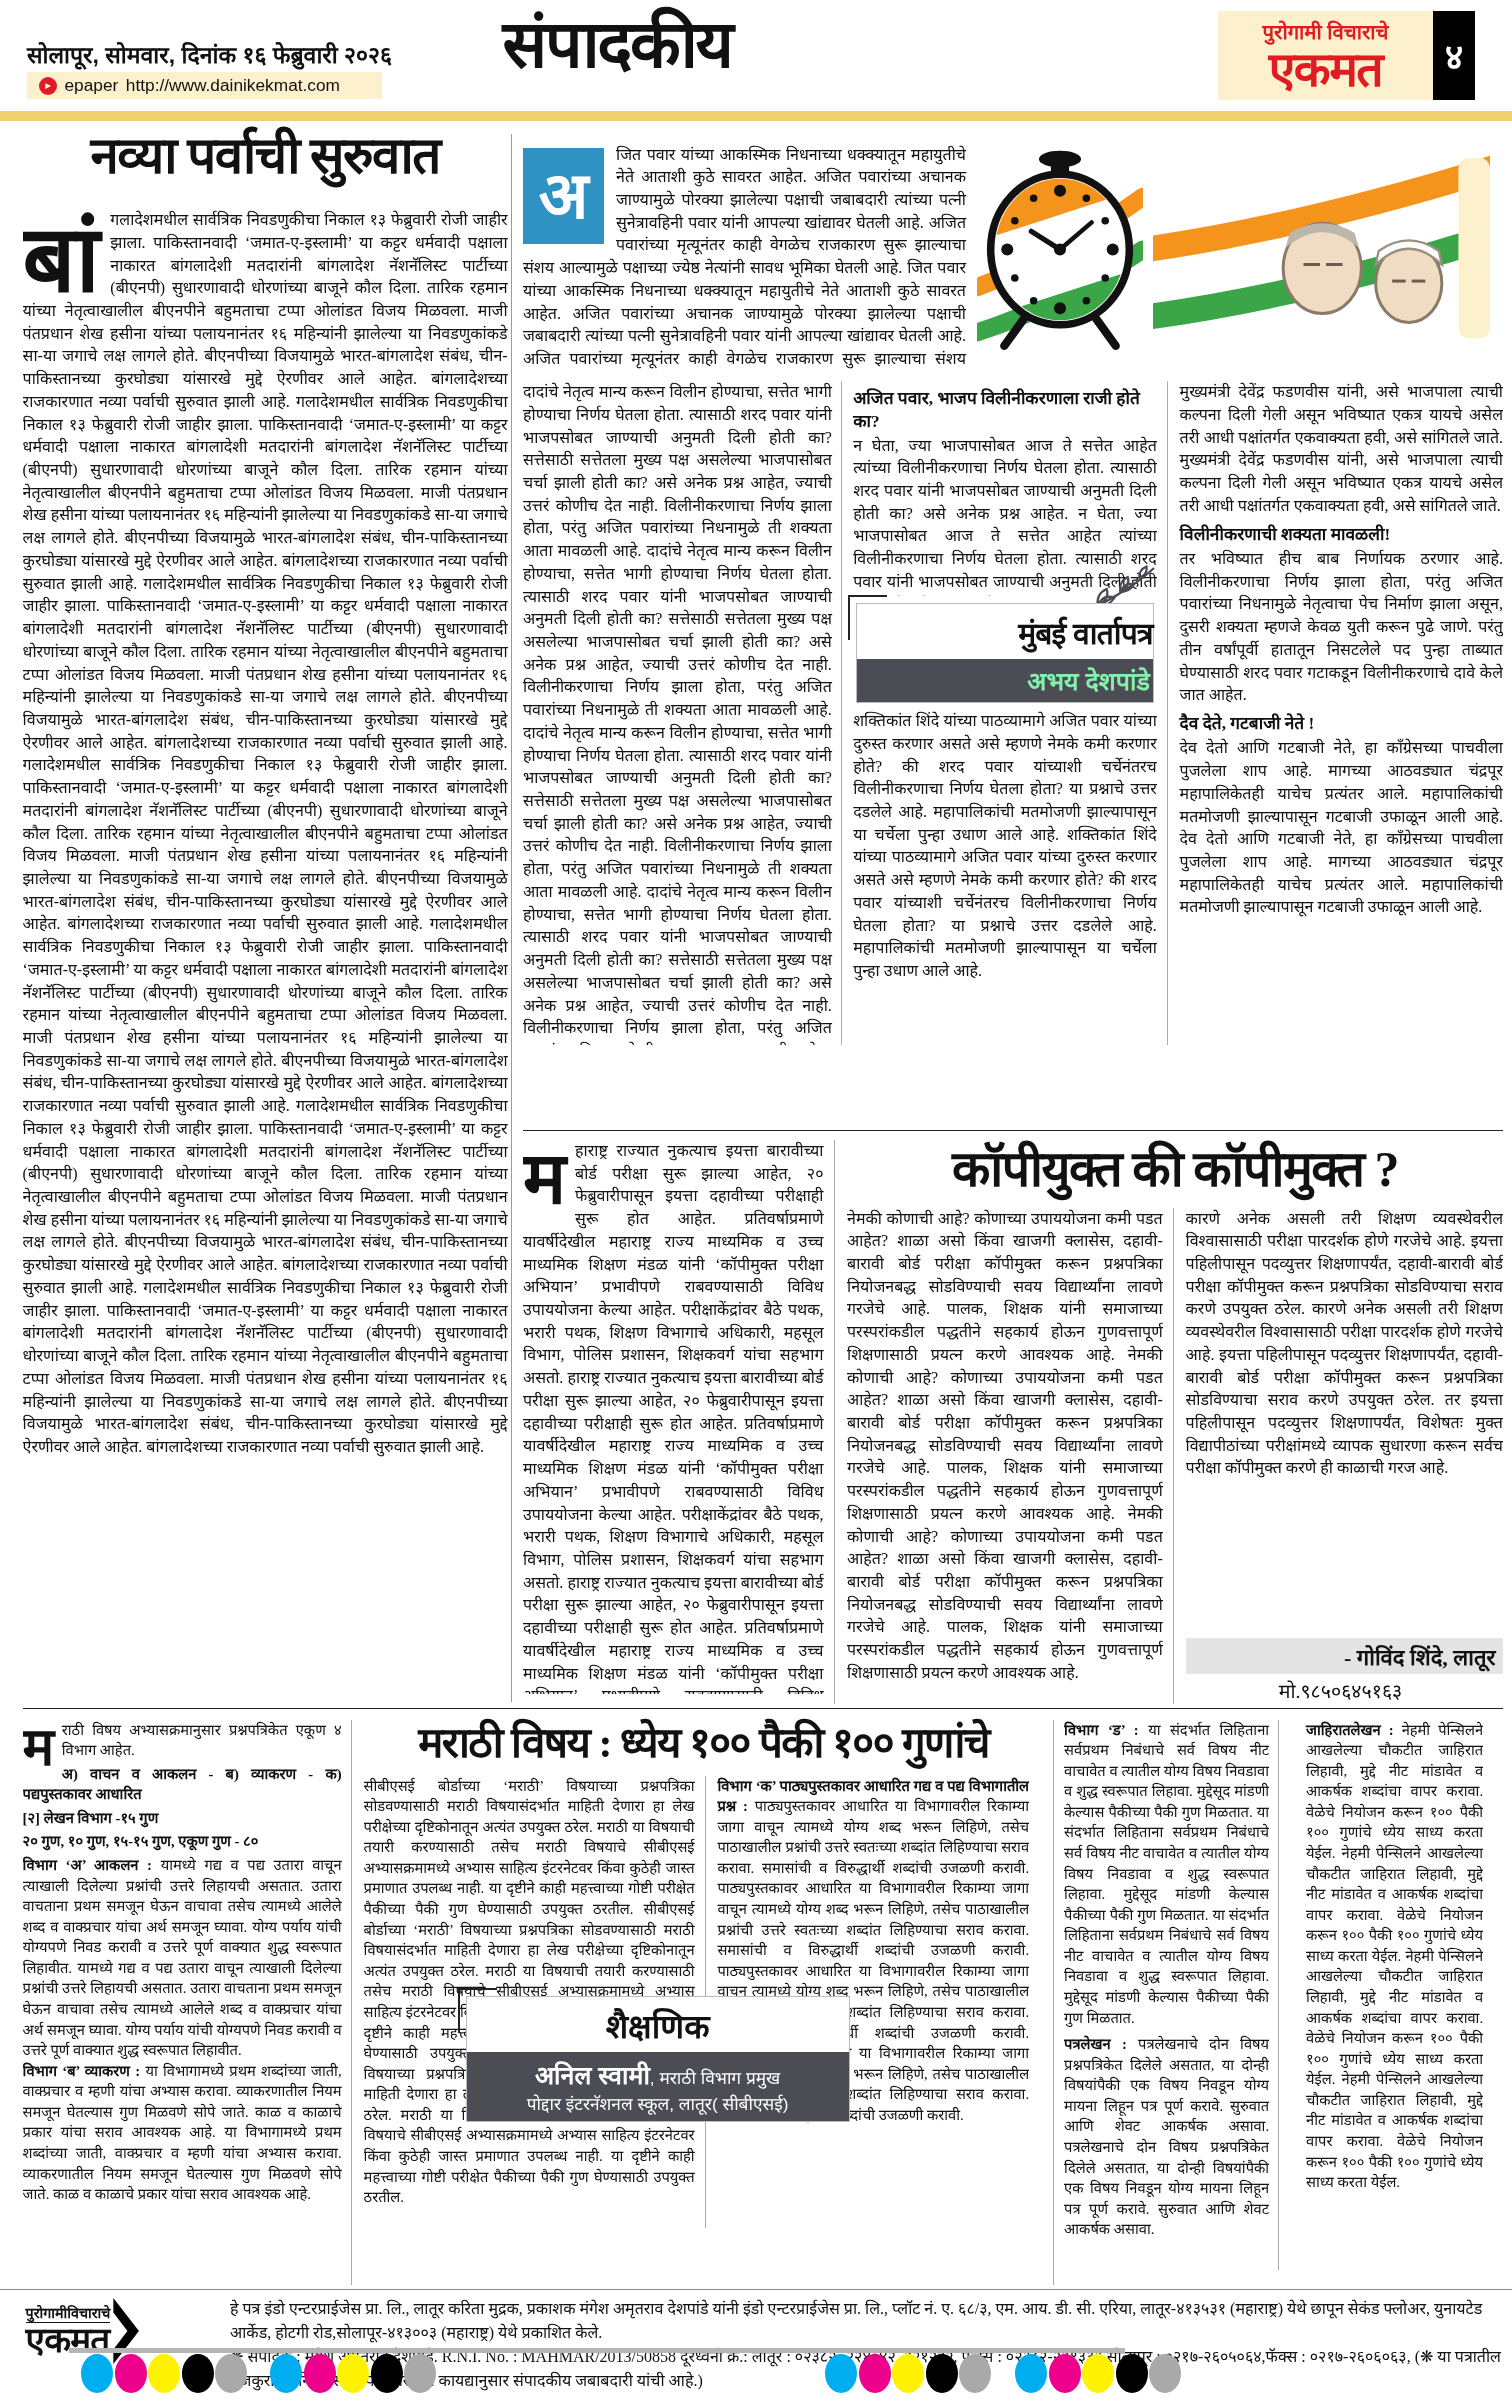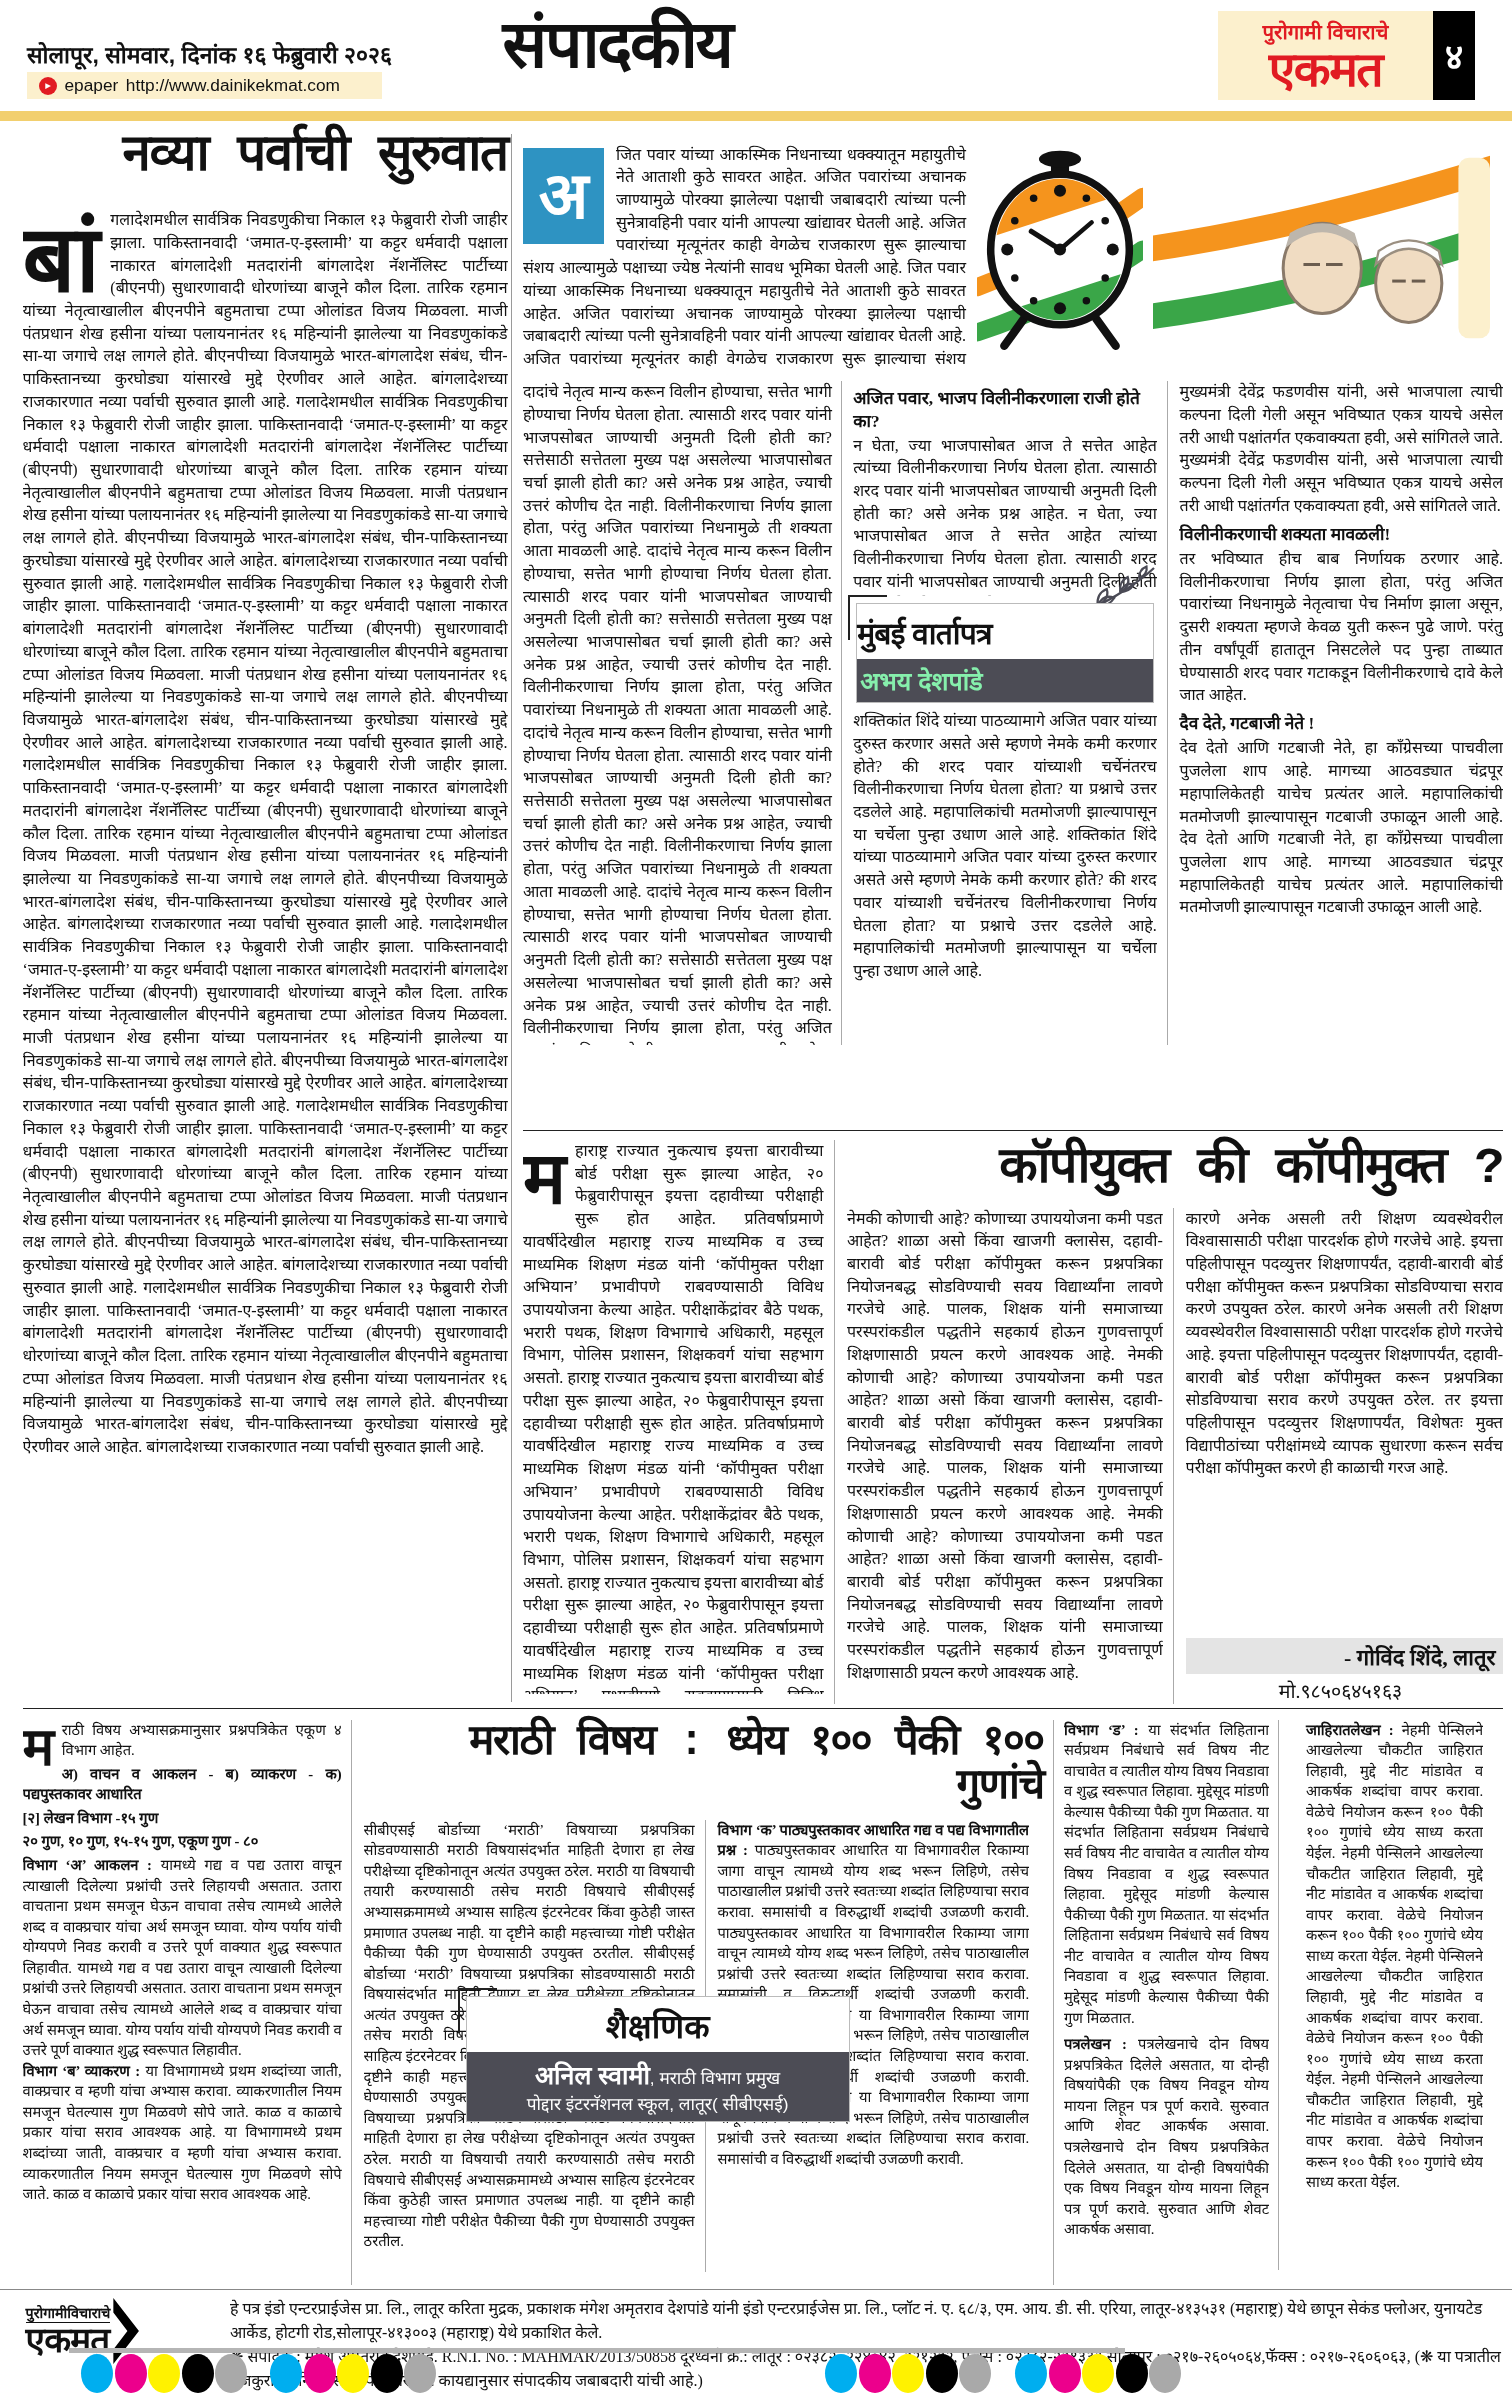--- a/index.html
+++ b/index.html
@@ -24,21 +24,21 @@
   .mast .tag{color:var(--red,#e11b22);font-weight:700;font-size:20.3px;font-family:"Liberation Sans",sans-serif}
   .mast .nm{color:var(--red,#e11b22);font-weight:900;font-size:48px;line-height:1.05;
     font-family:"Liberation Sans",sans-serif;letter-spacing:-1.5px}
   .pgno{left:1433px;top:10.5px;width:42px;height:89px;background:#000;color:#fff;
     display:flex;align-items:center;justify-content:center;font-size:35px;font-weight:700}
   .goldrule{left:0;top:111px;width:1512px;height:9.8px;background:var(--gold,#f2cf6e)}
   
   .just{text-align:justify;font-size:16px;line-height:1.42}
   .small{font-size:14.7px;line-height:1.40}
   .vline{width:0.8px;background:var(--rule,#9a9a9a)}
-  h2.head{font-family:Liberation Mono, monospace;font-weight:800;text-align:right;letter-spacing:-1.5px;line-height:1.05}
+  h2.head{font-family:Liberation Serif, serif;font-weight:800;text-align:center;letter-spacing:-1.5px;line-height:1.05}
   .sub{font-weight:700;font-size:17.3px;margin:4.5px 0 3px}
   
   .art1{left:22.6px;top:130px;width:485px}
   .art1 h2{font-size:51px}
   .art1 .body{margin-top:25.6px;height:1476px;overflow:hidden}
   .dc1{float:left;font-weight:700;font-size:93px;line-height:78px;padding:12px 10.5px 0 0}
   .lrule{left:511px;top:134px;height:1568px}
   
   .art2{left:523px;top:130px;width:980px}
   .art2 h2{font-size:53px}
@@ -48,21 +48,21 @@
     font-size:65px;font-weight:700;display:flex;align-items:center;justify-content:center;margin:4.5px 12px 3px 0}
   .clock{width:166px;flex:0 0 auto}
   .artwork{width:337px;flex:0 0 auto}
   .rowB{margin-top:10.5px;display:flex;height:664px;overflow:hidden}
   .colB1{width:312px}
   .colB2{width:319px;border-left:0.8px solid #aaa;margin-left:9px;padding-left:11.3px}
   .colB3{width:339px;border-left:0.8px solid #aaa;margin-left:10.5px;padding-left:11.3px}
   .seg1{height:161px;overflow:hidden}
   .seg2{height:276px;overflow:hidden;margin-top:7.5px}
   .boxwrap{position:relative;margin:7.5px 3px 0}
-  .cbox{position:relative;border:0.8px solid #bbb;background:#fff;text-align:left;padding-top:7.5px}
+  .cbox{position:relative;border:0.8px solid #bbb;background:#fff;text-align:right;padding-top:7.5px}
   .cbox .bt{font-family:"Liberation Sans",sans-serif;font-weight:800;font-size:30px;letter-spacing:-0.8px}
   .cbox .ba{margin-top:6px;background:var(--bar,#4c4c55);color:#86efac;
     font-family:"Liberation Sans",sans-serif;font-weight:700;font-size:25px;padding:4.5px 3px}
   .bracket{position:absolute;left:-9px;top:-9px;width:39px;height:45px;
     border-left:2.3px solid #222;border-top:2.3px solid #222}
   .leaf{position:absolute;right:-4.5px;top:-41px}
   
   .art3{left:523px;top:1130px;width:980px;height:574px;border-top:1.5px solid #222;
     padding-top:9px;display:flex}
   .art3 .cA{width:312px;height:554px;overflow:hidden}

